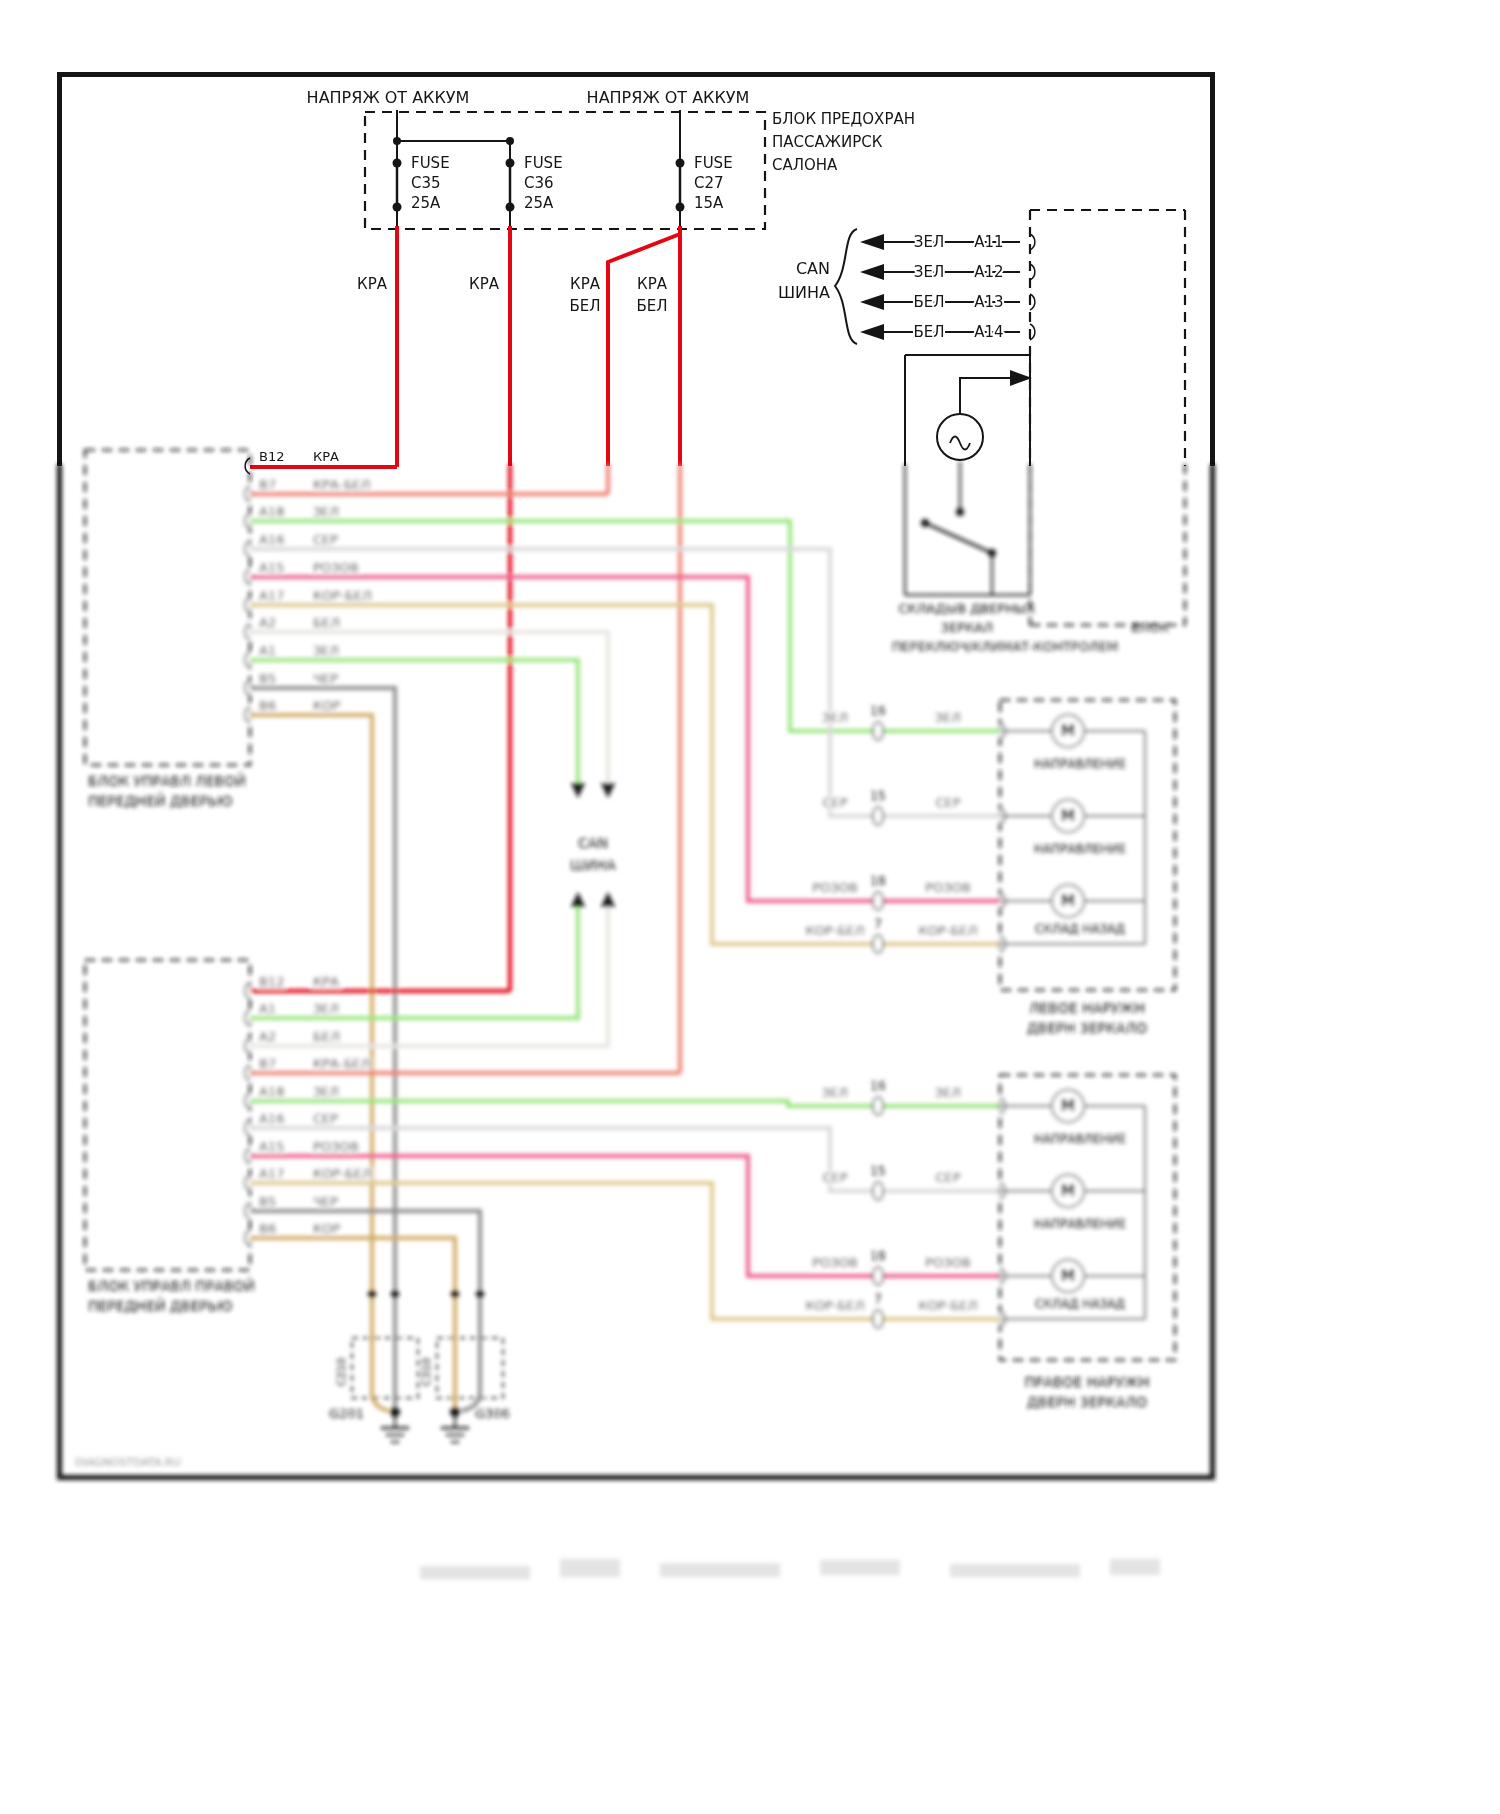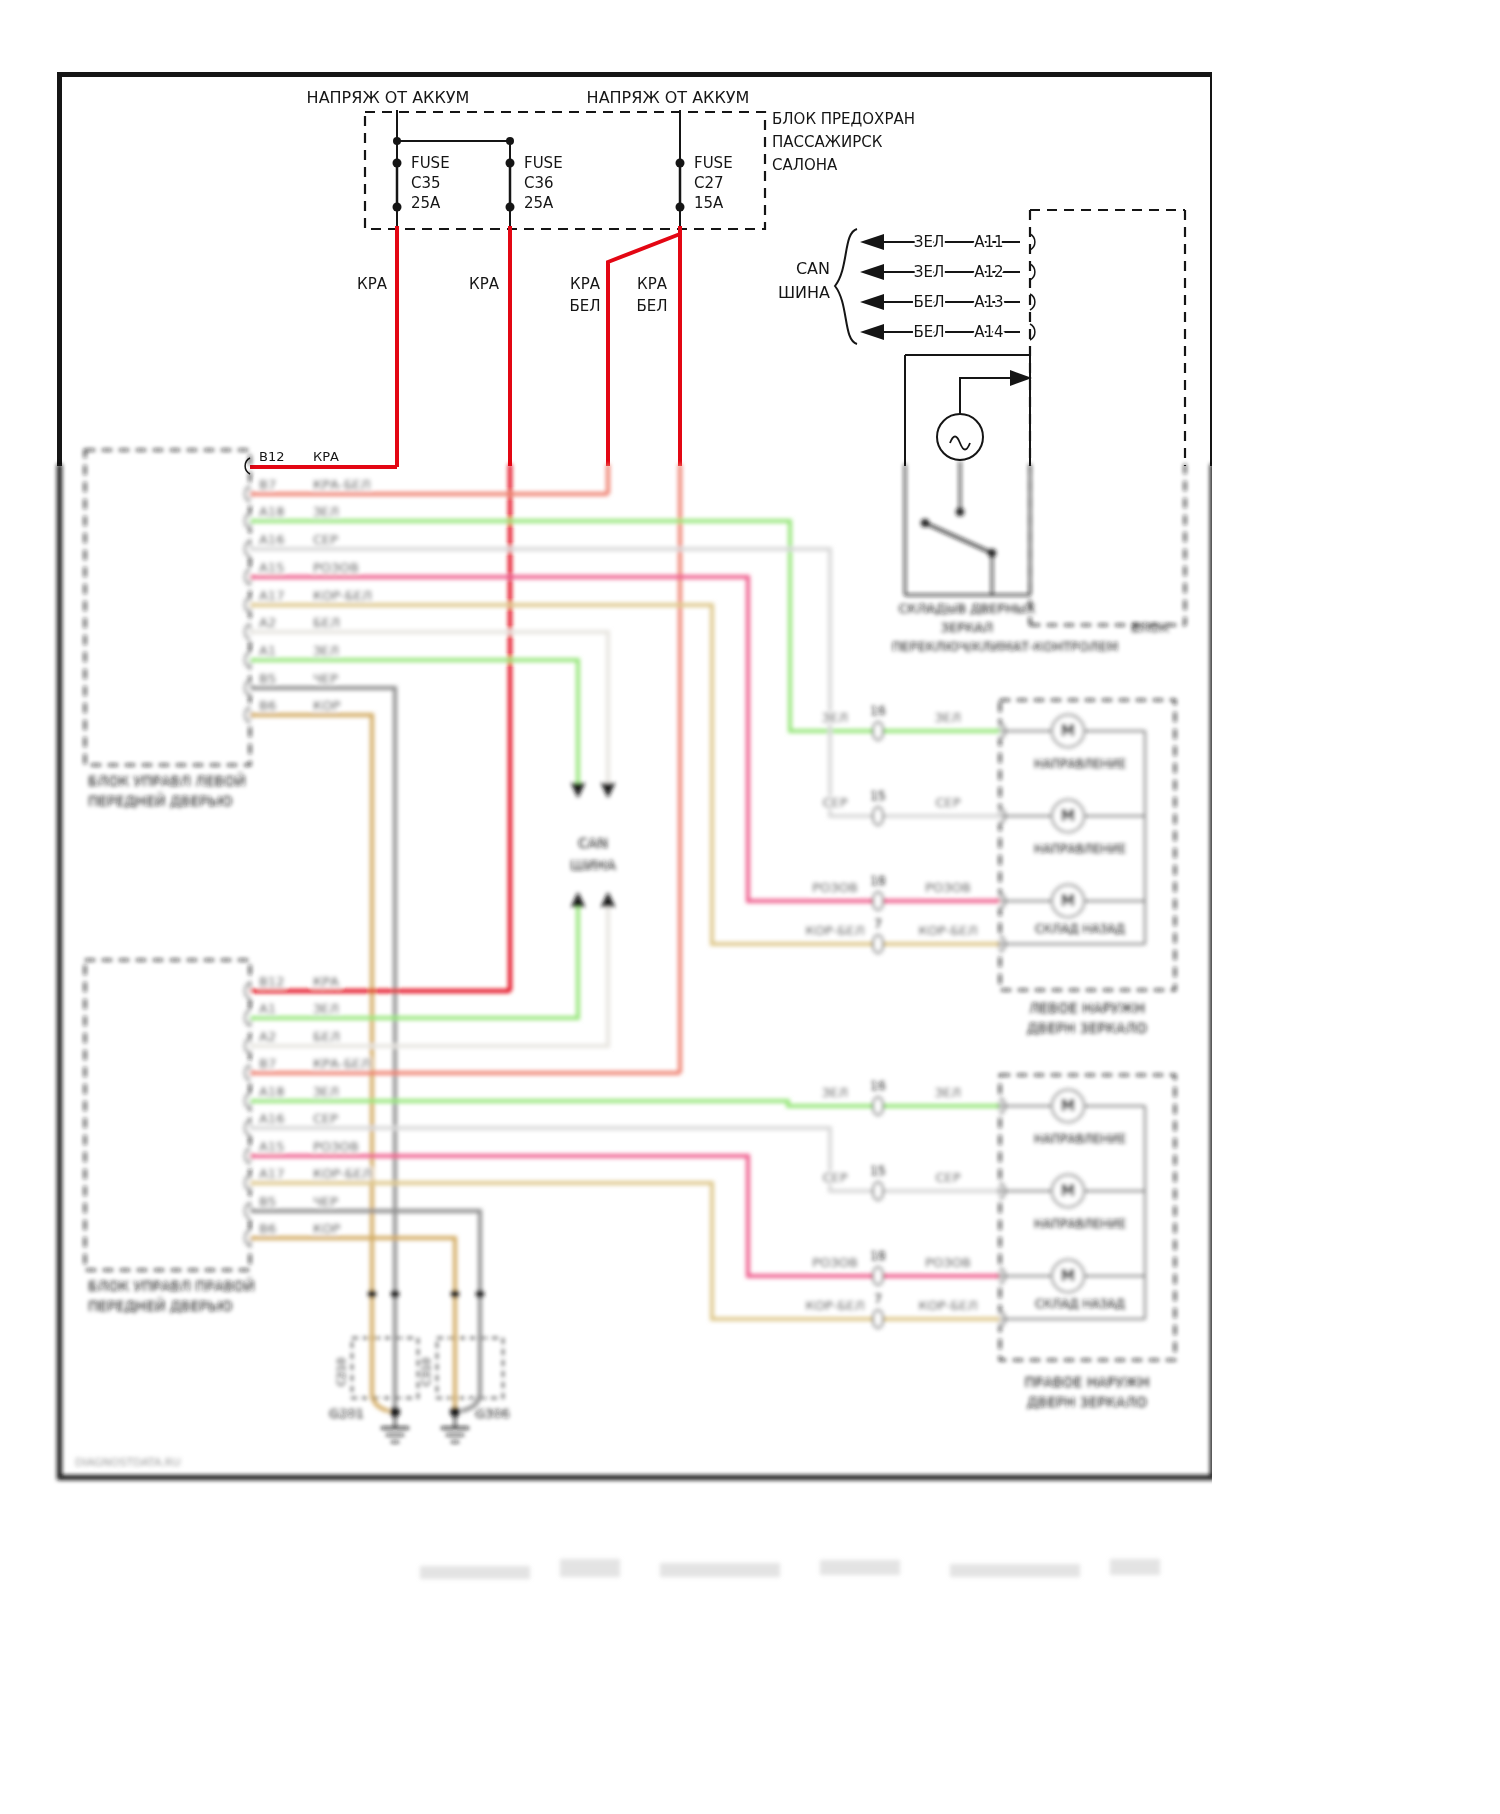--- a/index.html
+++ b/index.html
@@ -1,16 +1,16 @@
 <!DOCTYPE html>
 <html><head>
 <meta charset="utf-8">
 <style>
   html,body{margin:0;padding:0;background:#ffffff;}
-  .page{position:relative;width:1212px;height:1814px;background:#ffffff;overflow:hidden;
+  .page{position:relative;width:1500px;height:1814px;background:#ffffff;overflow:hidden;
         font-family:"DejaVu Sans",sans-serif;}
   svg text{font-family:"DejaVu Sans",sans-serif;fill:#151515;stroke:none;}
   .t16{font-size:16px;}
   .t15{font-size:15px;}
   .t14{font-size:14px;}
   .t13{font-size:13px;}
   .t12{font-size:12px;}
   .t11{font-size:11px;}
   .t15b{font-size:15px;font-weight:bold;}
   .halo{paint-order:stroke;stroke:#ffffff;stroke-width:4px;stroke-linejoin:round;}

